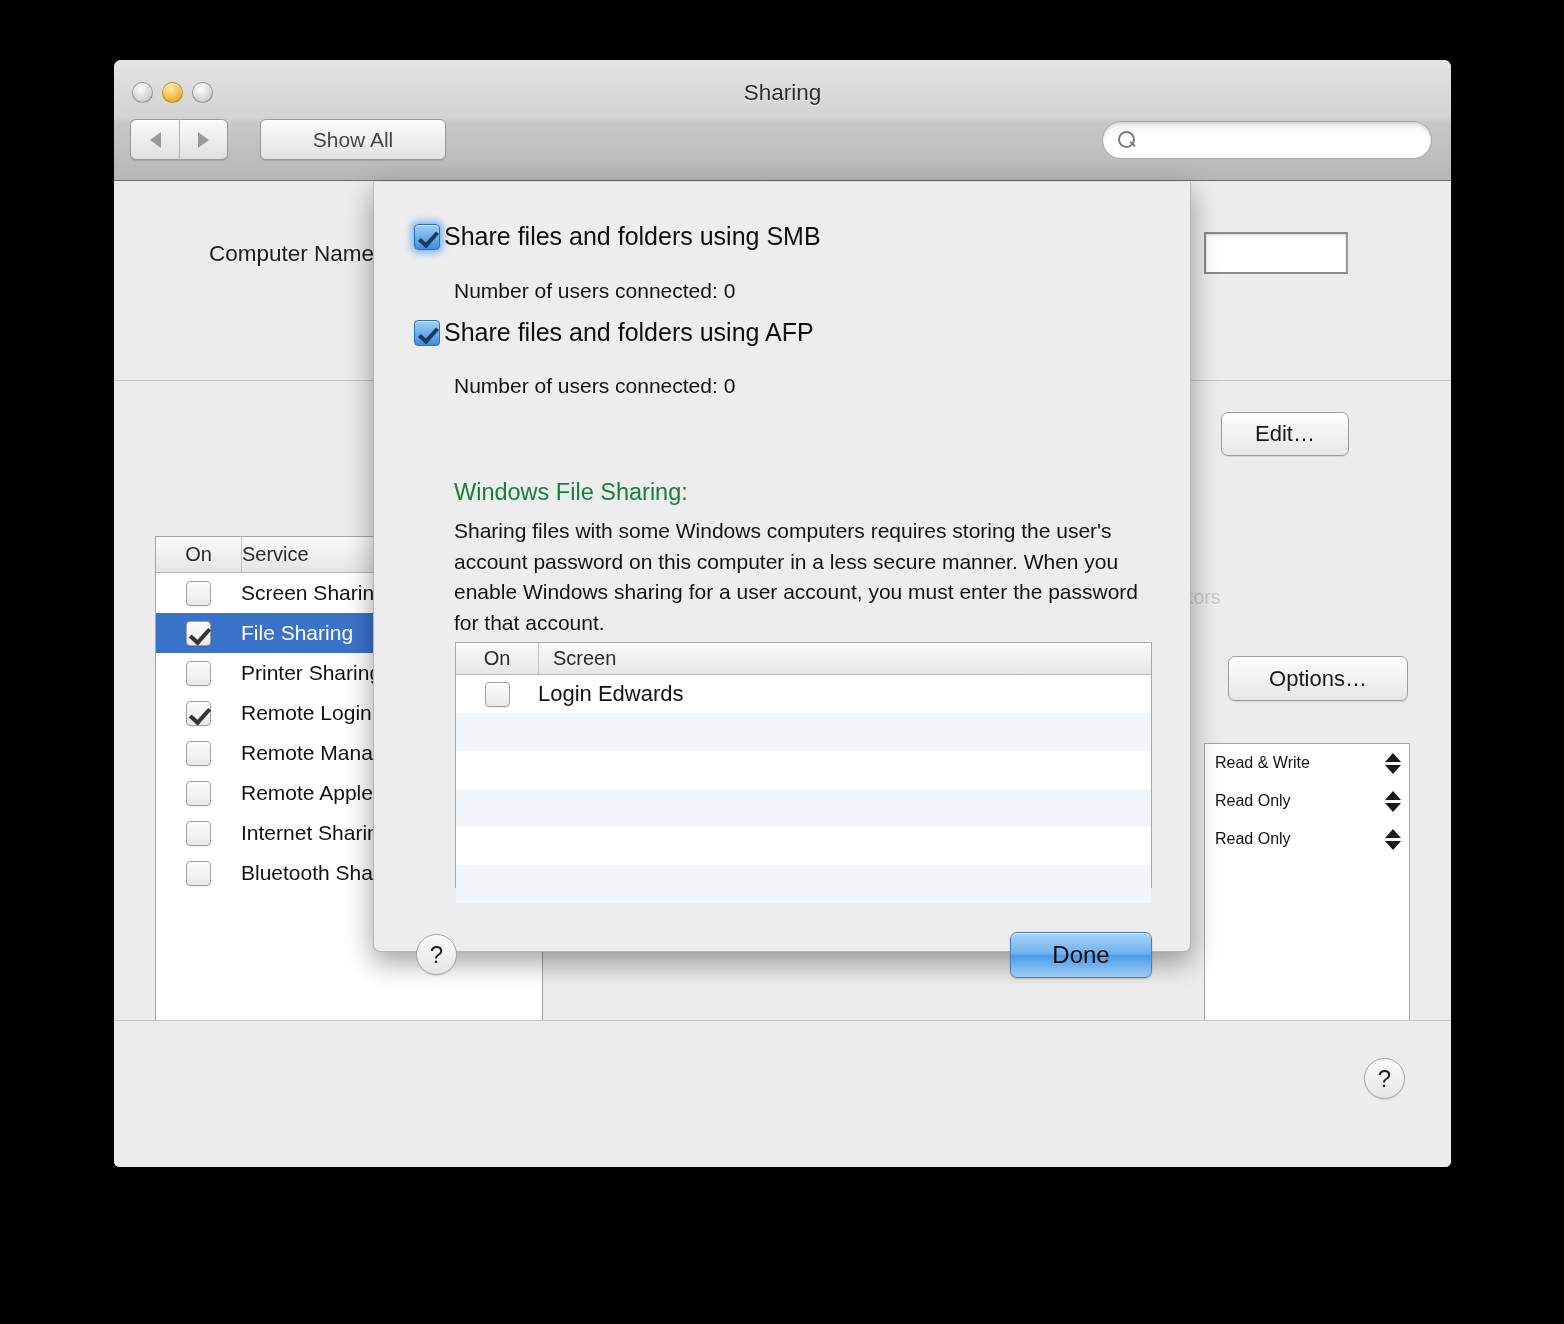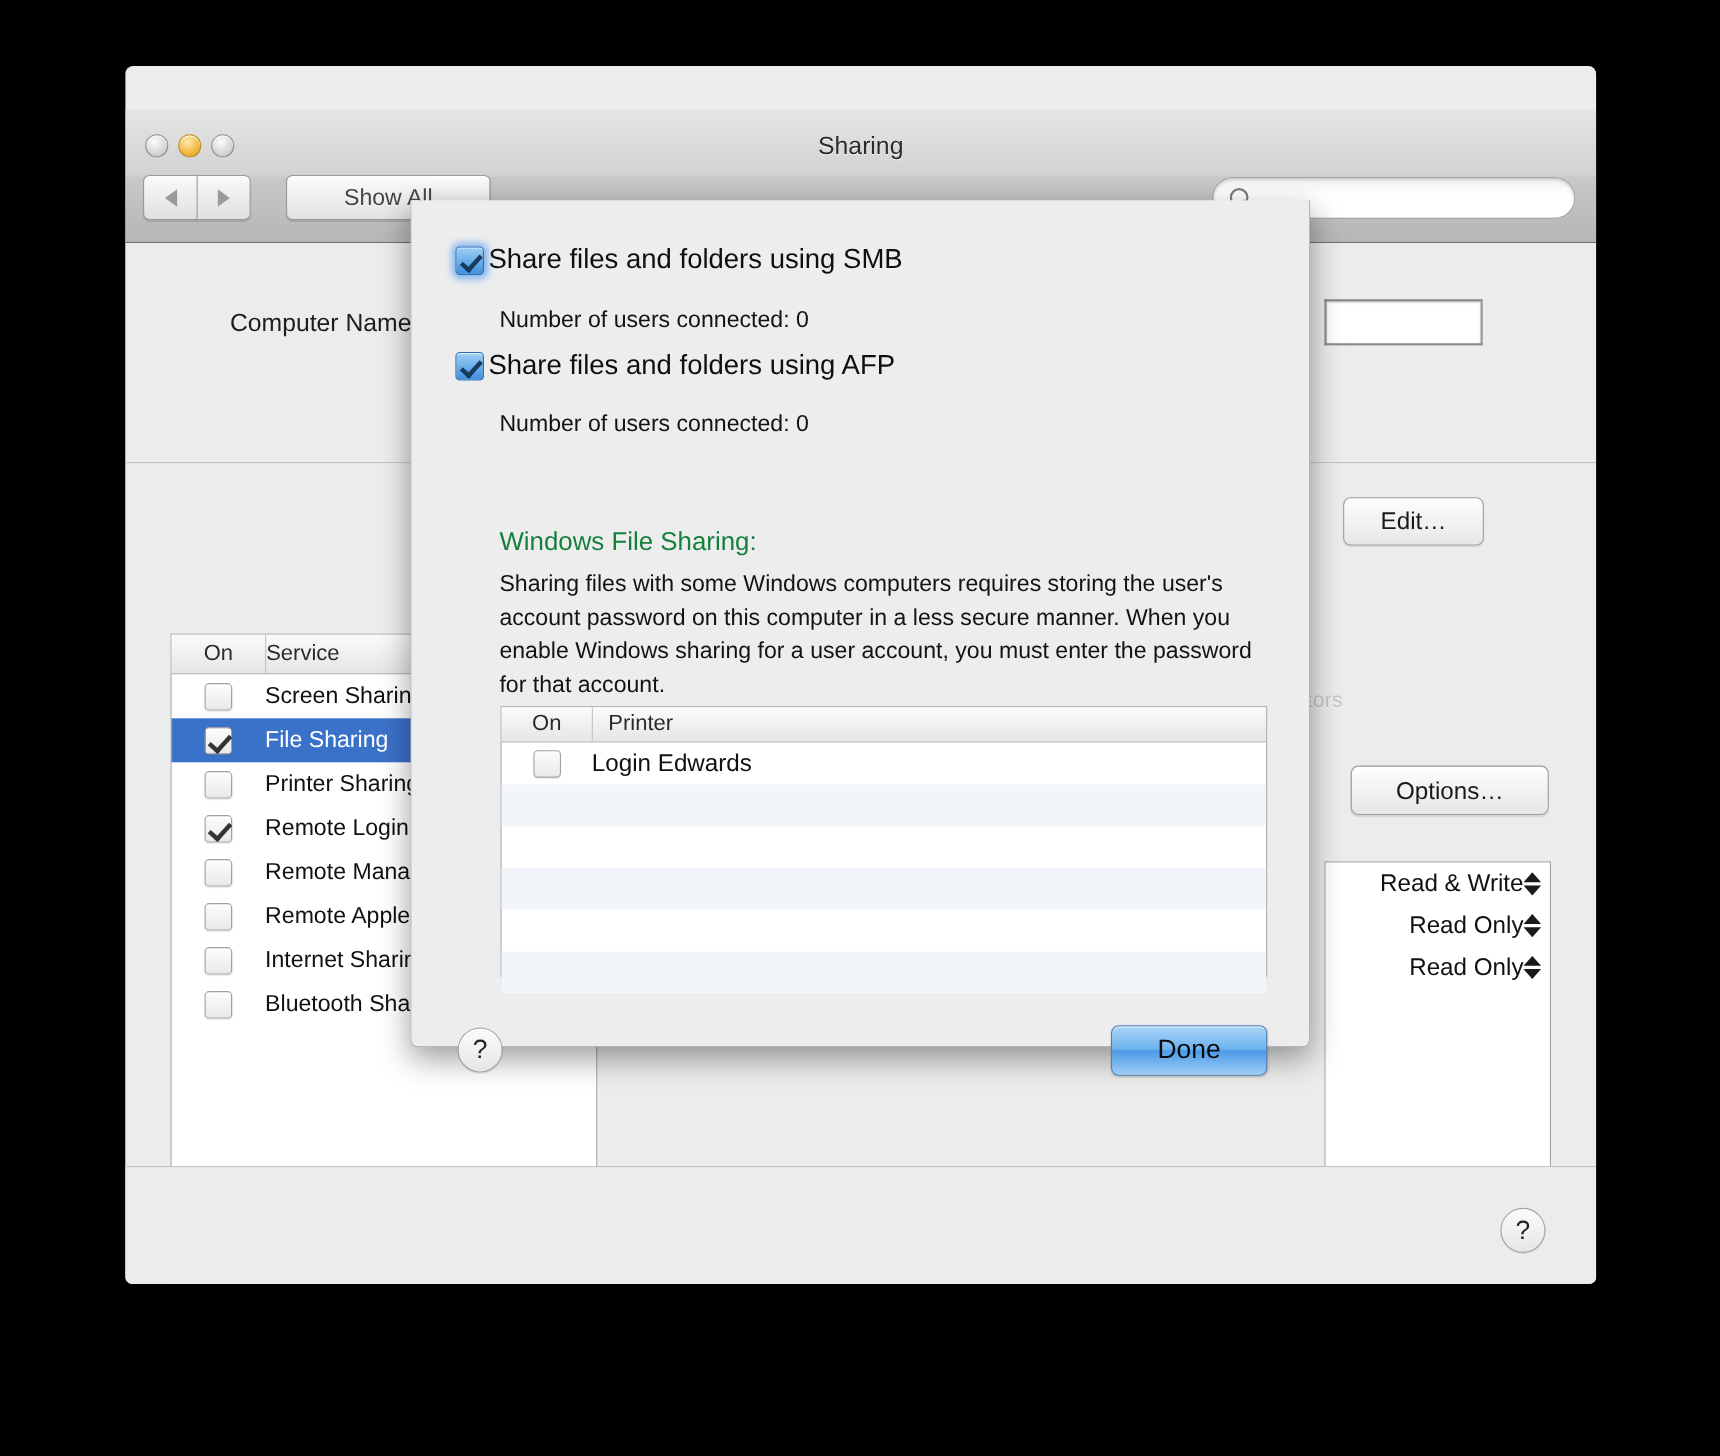--- a/index.html
+++ b/index.html
@@ -20,21 +20,20 @@
     box-shadow: 0 14px 46px rgba(0,0,0,0.85), 0 2px 10px rgba(0,0,0,0.6);
     overflow: hidden;
   }
 
   
   .titlebar {
     position: relative;
     height: 121px;
     background: linear-gradient(to bottom, #e4e4e4 0%, #d3d3d3 48%, #c8c8c8 52%, #b6b6b6 100%);
     border-bottom: 1px solid #6f6f6f;
-    margin-top: 40px;
   }
   .traffic { position: absolute; left: 18px; top: 22px; display: flex; gap: 9px; }
   .light {
     width: 21px; height: 21px; border-radius: 50%;
     border: 1px solid rgba(0,0,0,0.32);
     box-shadow: inset 0 1px 1px rgba(255,255,255,0.85);
   }
   .light.close, .light.zoom { background: radial-gradient(circle at 40% 32%, #fdfdfd, #cfcfcf 70%, #b8b8b8); }
   .light.min { background: radial-gradient(circle at 40% 30%, #ffe9a8, #f0b840 60%, #d79c1f); border-color: rgba(140,95,0,0.5); }
 
@@ -167,21 +166,21 @@
   .cb-blue.focus { box-shadow: inset 0 1px 0 rgba(255,255,255,0.6), 0 0 7px 3px rgba(90,160,240,0.75); }
 
   
   .status-line { position: absolute; left: 453px; top: 358px; font-size: 22px; }
   .desc1 { position: absolute; left: 453px; top: 405px; font-size: 19.5px; }
   .desc2 { position: absolute; left: 453px; top: 440px; font-size: 19.5px; }
   .perm-list {
     position: absolute; left: 1090px; top: 562px;
     width: 206px; height: 326px; background: #fff; border: 1px solid #a6a6a6;
   }
-  .perm-row { height: 38px; display: flex; align-items: center; justify-content: flex-end; padding: 0 8px 0 10px; font-size: 22px; color: #111; }
+  .perm-row { height: 38px; display: flex; align-items: center; justify-content: space-between; padding: 0 8px 0 10px; font-size: 16px; color: #111; }
   .stepper { display: flex; flex-direction: column; gap: 3px; }
   .stepper i { width: 0; height: 0; border-left: 8px solid transparent; border-right: 8px solid transparent; display: block; }
   .stepper i.up { border-bottom: 9px solid #1a1a1a; }
   .stepper i.dn { border-top: 9px solid #1a1a1a; }
 
   .pm-group { position: absolute; display: flex; }
   .pm-btn {
     width: 43px; height: 38px;
     background: linear-gradient(to bottom, #fcfcfc, #e8e8e8);
     border: 1px solid #a2a2a2;
@@ -396,21 +395,21 @@
       <span class="sheet-cb-label">Share files and folders using AFP</span>
     </div>
     <div class="sheet-sub" style="left:80px; top:192px;">Number of users connected: 0</div>
 
     <div class="sheet-h">Windows File Sharing:</div>
     <div class="sheet-p">Sharing files with some Windows computers requires storing the user's account password on this computer in a less secure manner.  When you enable Windows sharing for a user account, you must enter the password for that account.</div>
 
     <div class="acct-table">
       <div class="acct-head">
         <span class="a-on">On</span>
-        <span class="a-name">Printer</span>
+        <span class="a-name">Screen</span>
       </div>
       <div class="acct-row">
         <span class="a-cb">
             <span class="cb"></span>
           </span>
         <span>Login Edwards</span>
       </div>
       <div class="acct-row alt"></div>
       <div class="acct-row"></div>
       <div class="acct-row alt"></div>

